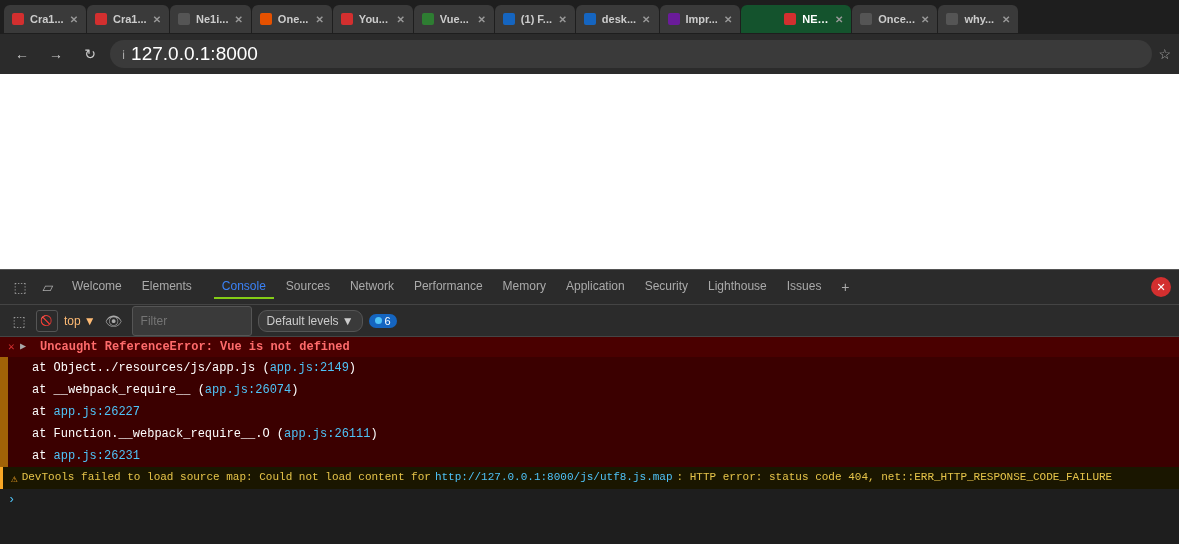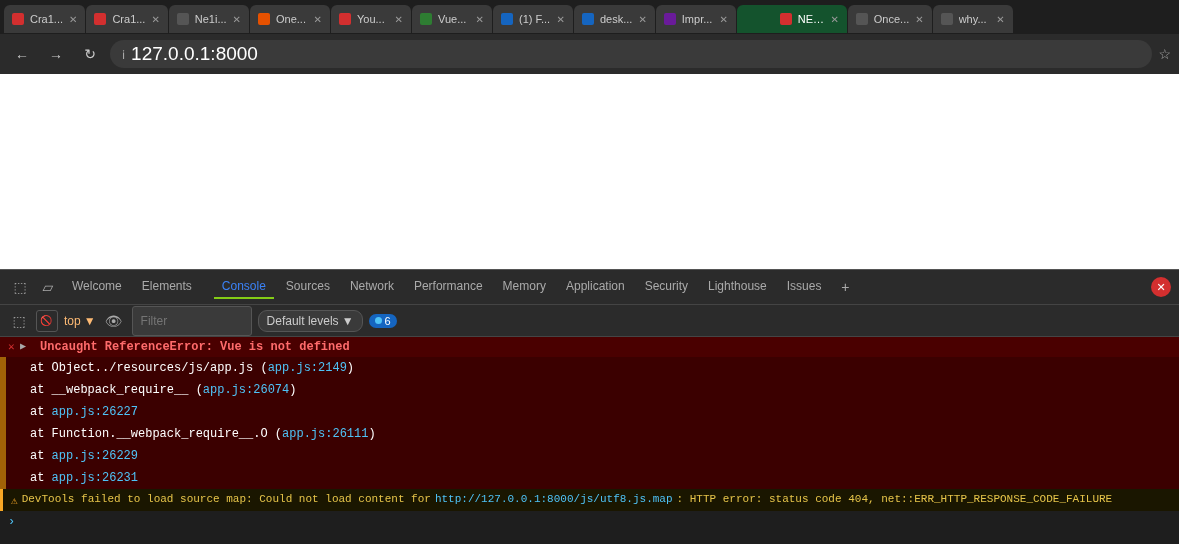--- a/index.html
+++ b/index.html
@@ -28,20 +28,21 @@
       color: #ccc;
       background: #3a3a3a;
       gap: 6px;
       min-width: 80px;
       max-width: 110px;
       overflow: hidden;
       white-space: nowrap;
       cursor: pointer;
       position: relative;
       top: 2px;
+      font-weight: bold;
     }
     .tab.active {
       background: #14532d;
       color: #fff;
       padding-left: 43px;
     }
     .tab-favicon {
       width: 12px; height: 12px; border-radius: 2px; flex-shrink: 0;
     }
     .tab-label { overflow: hidden; text-overflow: ellipsis; flex: 1; font-size: 11px; }
@@ -198,21 +199,21 @@
     .console-output {
       flex: 1;
       background: #1e1e1e;
       overflow-y: auto;
       font-family: 'Courier New', monospace;
       font-size: 12px;
     }
 
     .console-error-row {
       background: #3b0000;
-      border-left: 6px solid #a16207;
+      border-left: 8px solid #a16207;
       padding: 4px 8px 4px 24px;
       color: #fff;
       position: relative;
     }
     .error-header {
       background: #4a0000;
       color: #ff6b6b;
       font-weight: bold;
       font-size: 12px;
       padding: 3px 8px 3px 40px;
@@ -387,23 +388,20 @@
     <div class="console-error-row">
       <span>at __webpack_require__ (</span><a href="#" class="stack-link">app.js:26074</a><span>)</span>
     </div>
     <div class="console-error-row">
       <span>at </span><a href="#" class="stack-link">app.js:26227</a>
     </div>
     <div class="console-error-row">
       <span>at Function.__webpack_require__.O (</span><a href="#" class="stack-link">app.js:26111</a><span>)</span>
     </div>
     <div class="console-error-row">
-      <span>at </span><a href="#" class="stack-link">app.js:26229</a>
-    </div>
-    <div class="console-error-row">
       <span>at </span><a href="#" class="stack-link">app.js:26231</a>
     </div>
 
     <div class="warning-row">
       <span class="warning-icon">⚠</span>
       <span>DevTools failed to load source map: Could not load content for </span>
       <a href="#" class="warn-link">http://127.0.0.1:8000/js/utf8.js.map</a>
       <span>: HTTP error: status code 404, net::ERR_HTTP_RESPONSE_CODE_FAILURE</span>
     </div>
 

